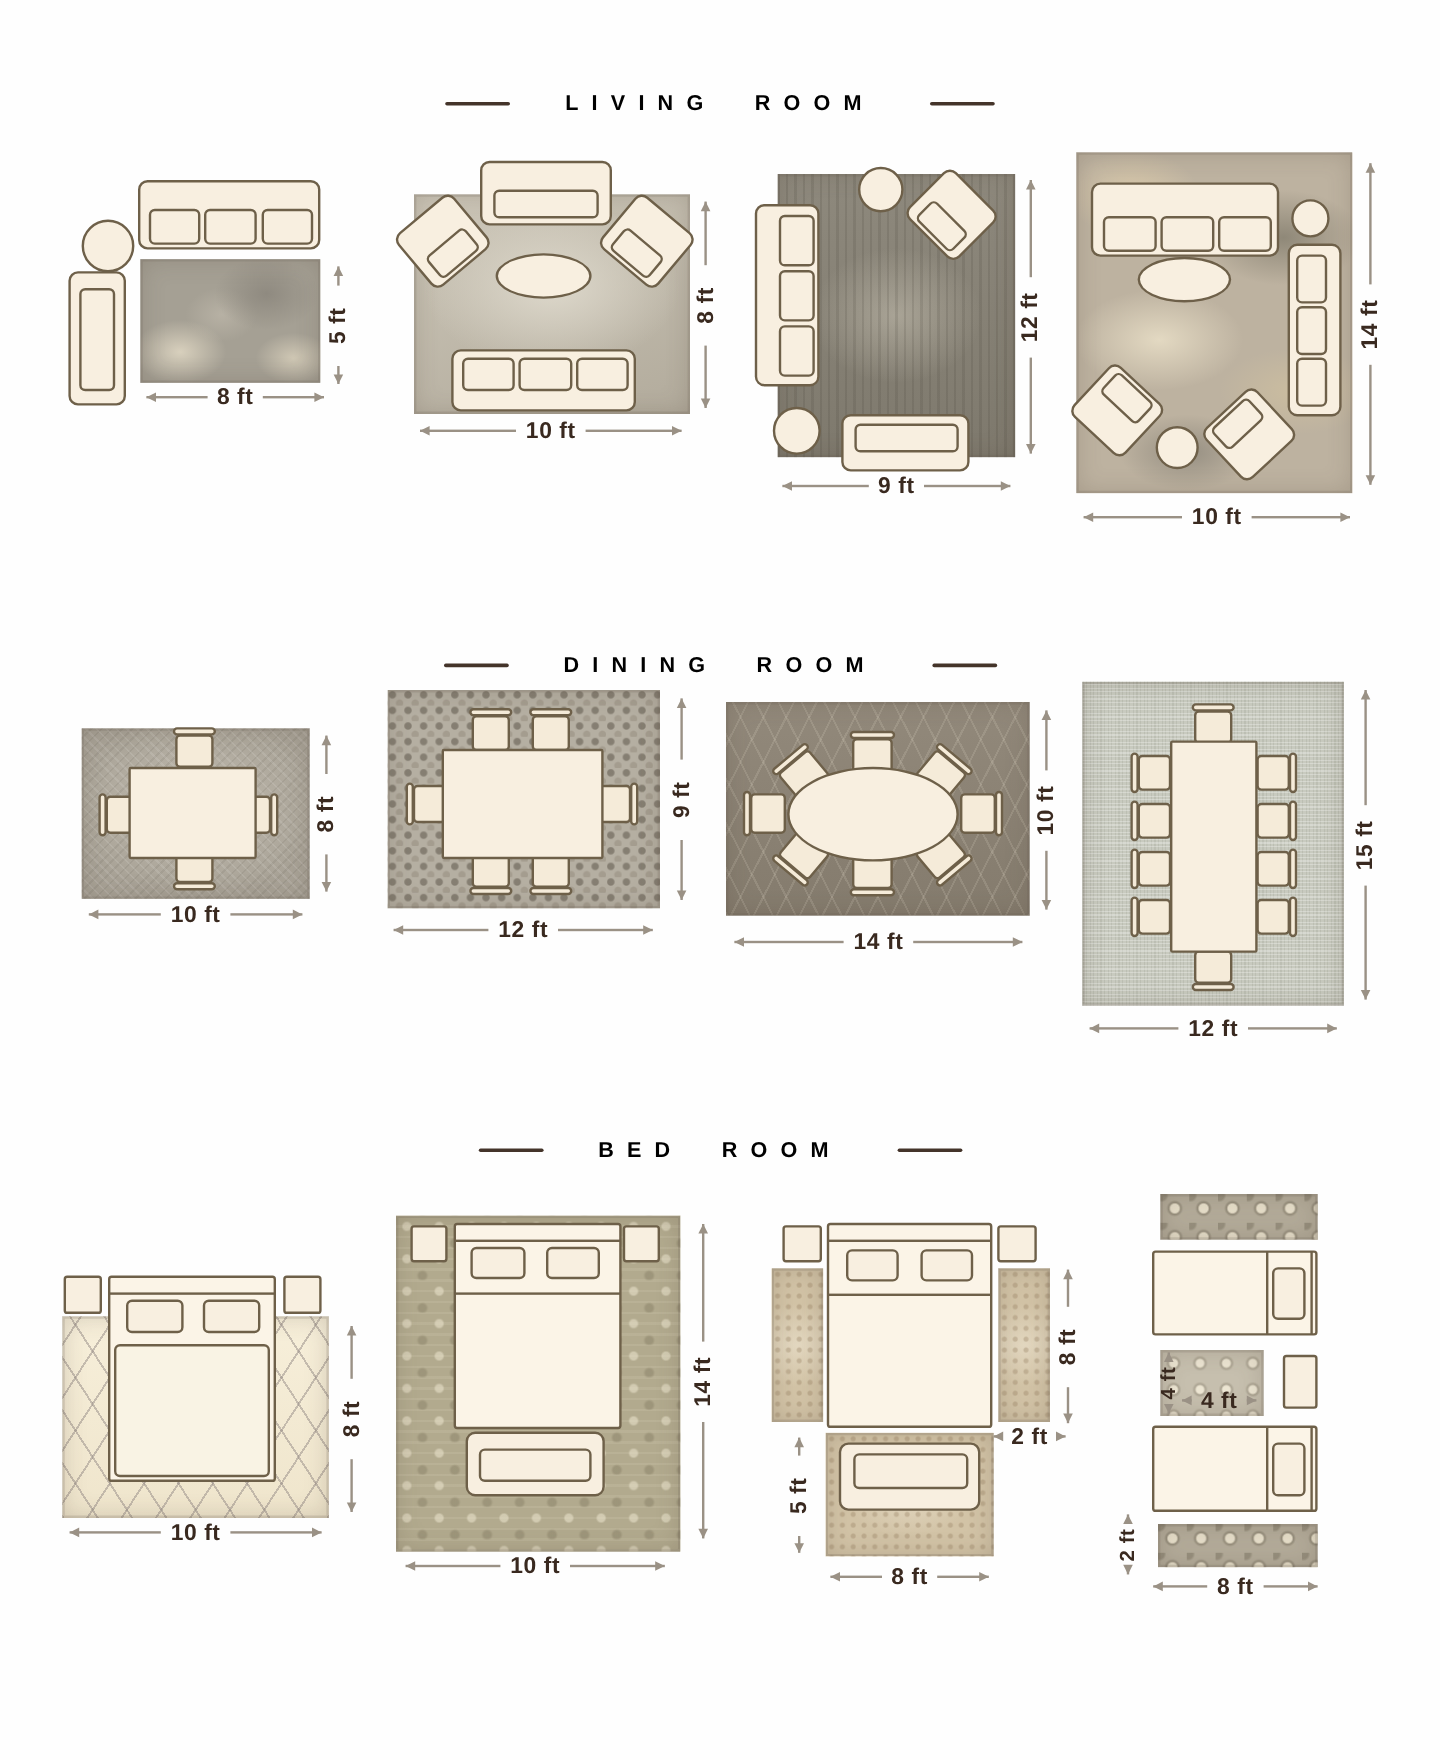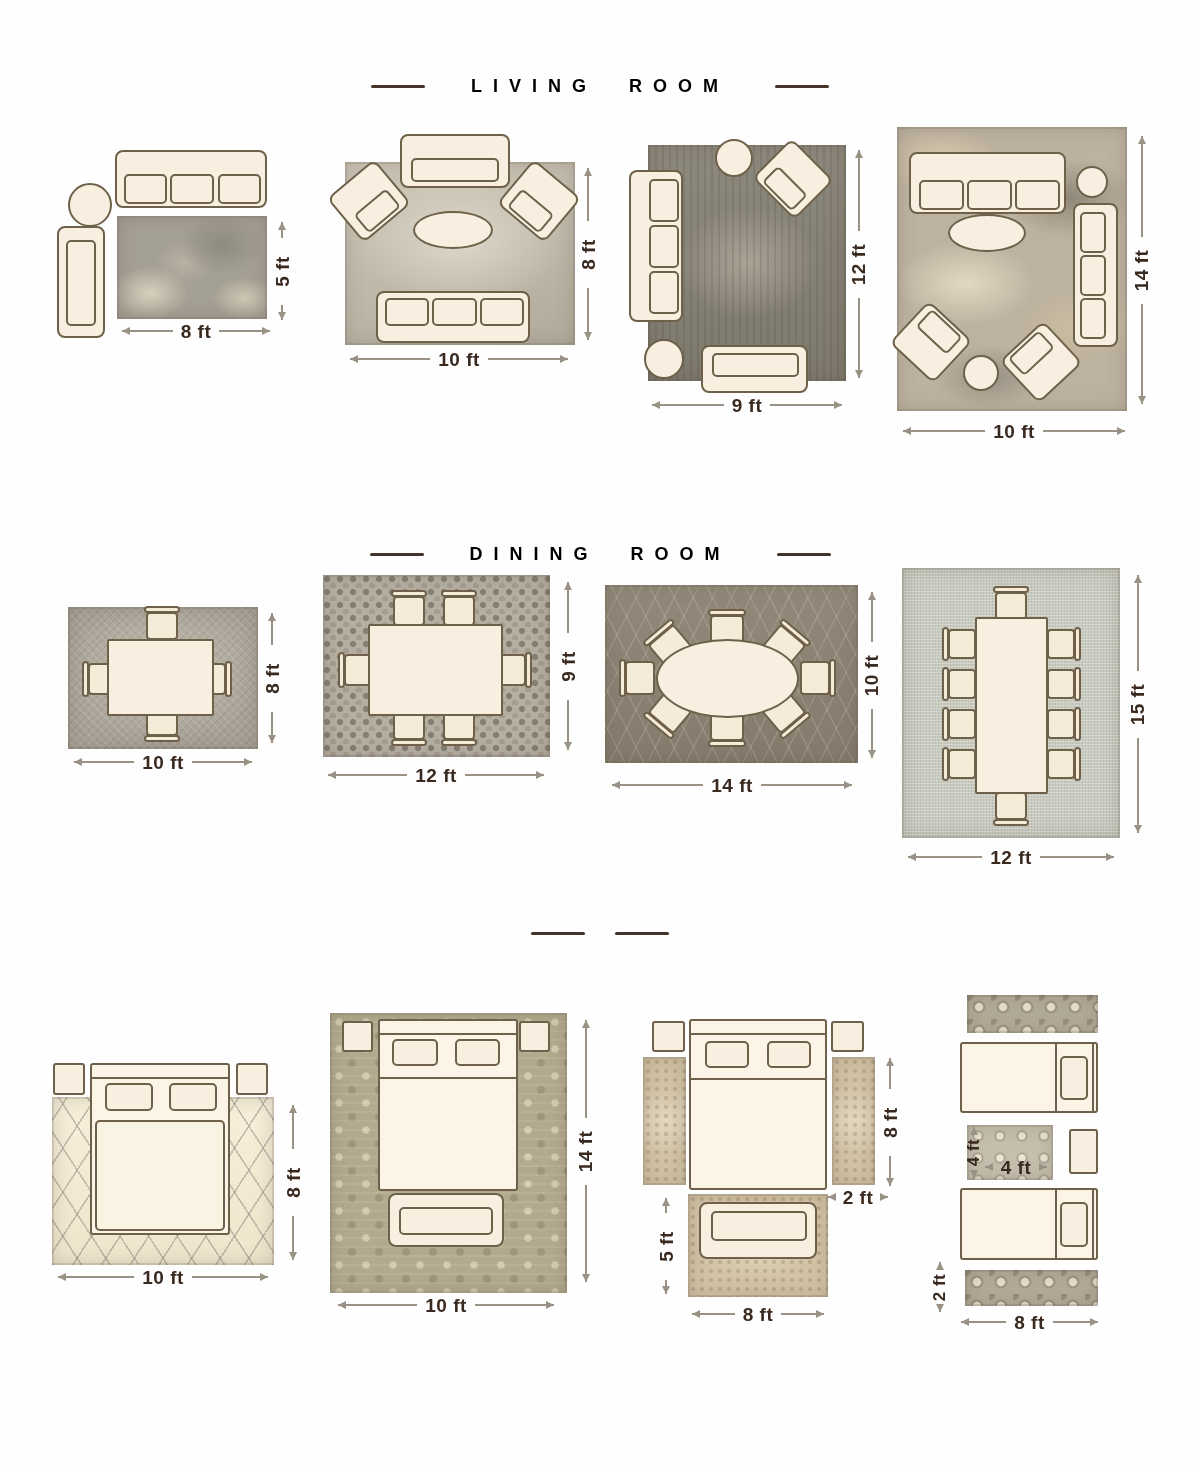--- a/index.html
+++ b/index.html
@@ -311,20 +311,21 @@
     </div>
     <div class="dim dh" style="left:908px;top:850px;width:206px">
       <i class="ln al"></i>
         <b>12 ft</b>
         <i class="ln ar"></i>
     </div>
   </div>
 
   <div class="sec" style="top:932px">
     <span class="bar"></span>
+    <h2>BED ROOM</h2>
     <span class="bar"></span>
   </div>
 
   <div class="grp">
     <div class="rug rg-br1" style="left:52px;top:1097px;width:222px;height:168px"></div>
     <div class="pc" style="left:53px;top:1063px;width:32px;height:32px;border-radius:3px"></div>
     <div class="pc" style="left:236px;top:1063px;width:32px;height:32px;border-radius:3px"></div>
     <div class="bed" style="left:90px;top:1063px;width:140px;height:172px">
       <span class="hline" style="top:12px"></span>
       <span class="cu" style="left:13px;top:18px;width:48px;height:28px"></span>

